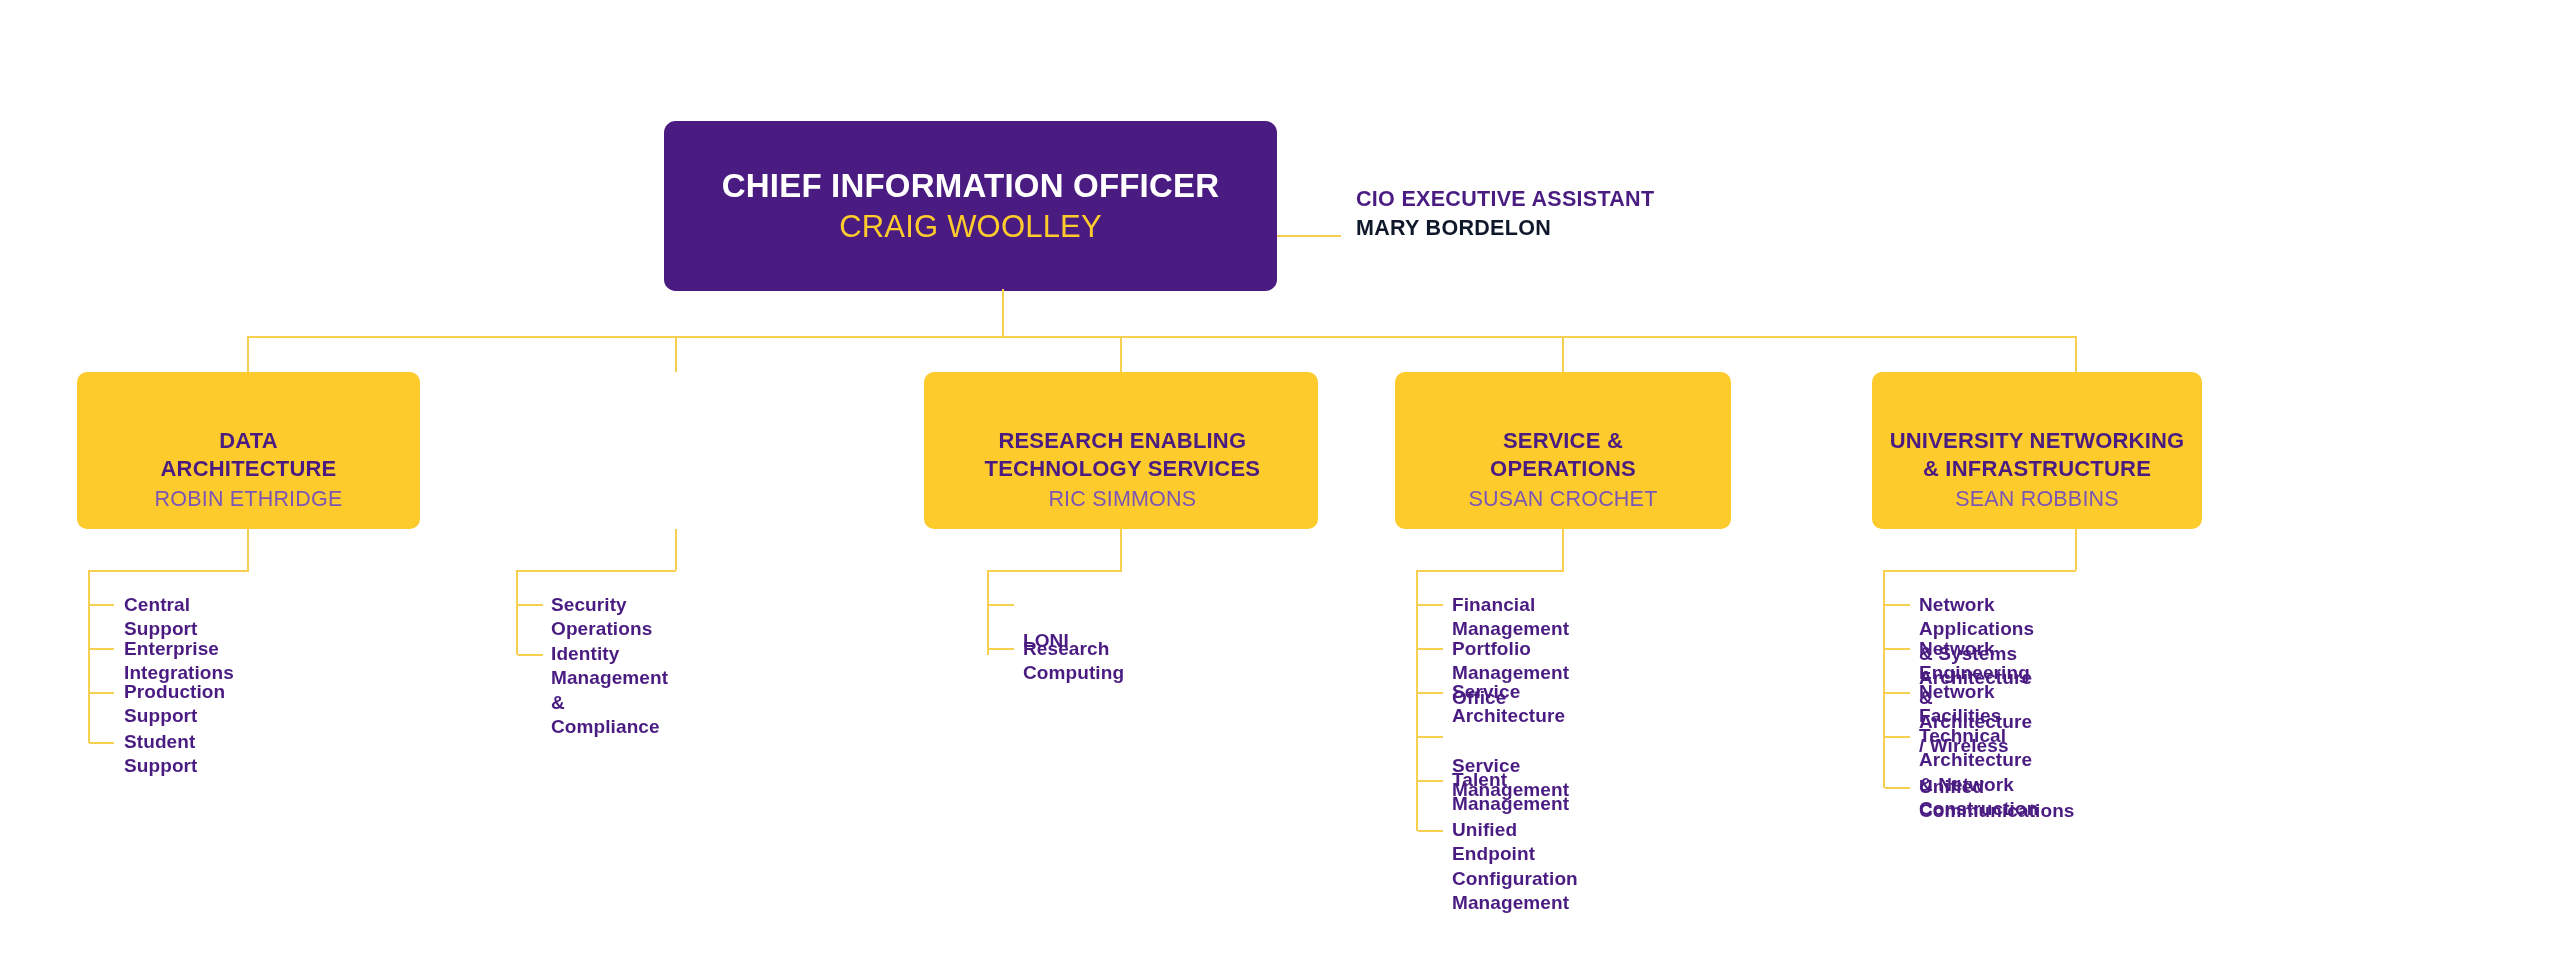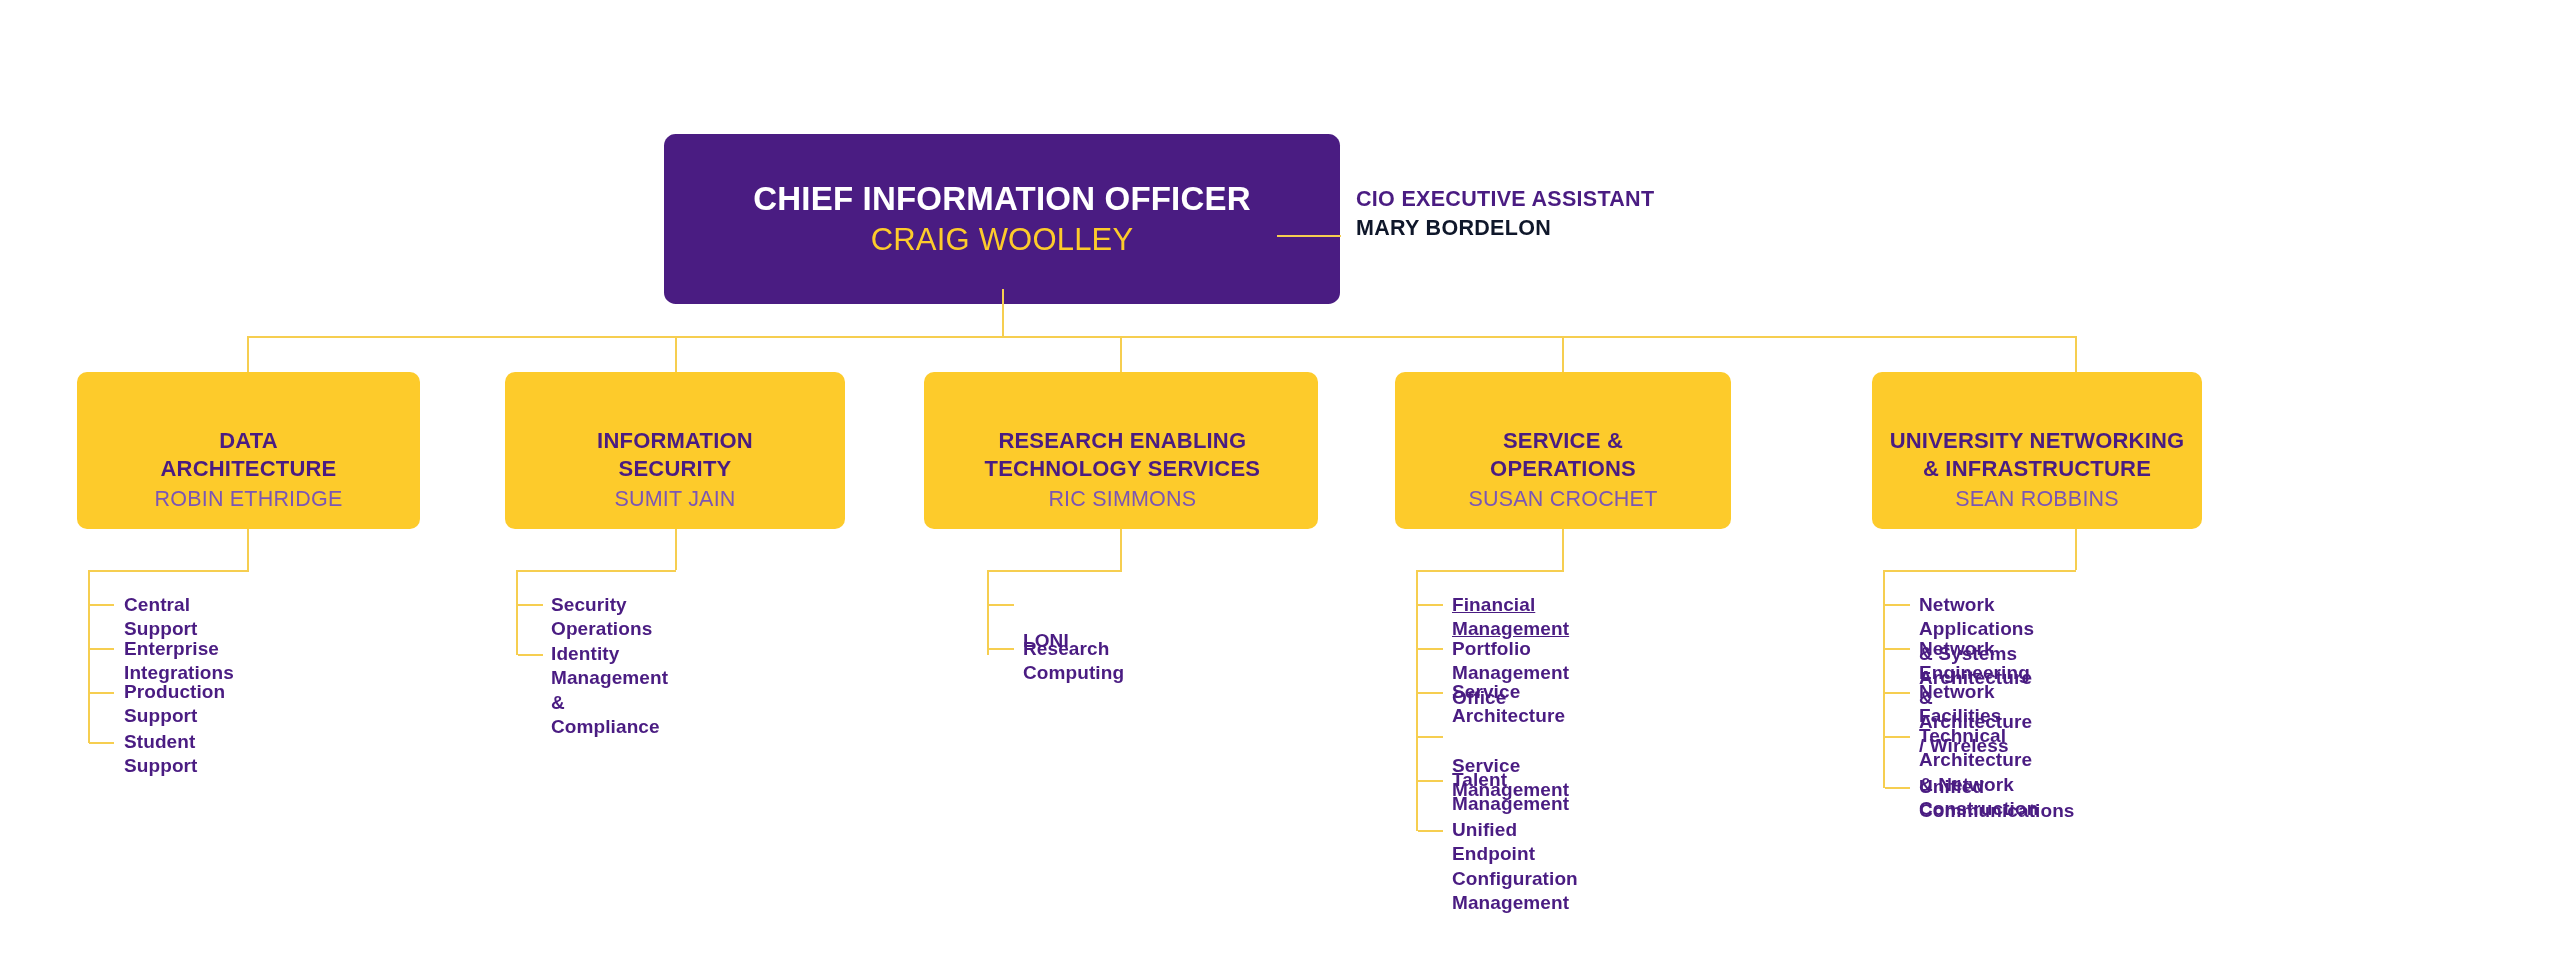--- a/index.html
+++ b/index.html
@@ -16,22 +16,22 @@
   #chart-root {
     position: relative;
     width: 2576px;
     height: 974px;
   }
 
   
   .cio-box {
     position: absolute;
     left: 664px;
-    top: 134px;
-    width: 676px;
+    top: 121px;
+    width: 613px;
     height: 170px;
     background: #4A1C82;
     border-radius: 11.6px;
     box-sizing: border-box;
     display: flex;
     flex-direction: column;
     align-items: center;
     justify-content: center;
   }
   .cio-title {
@@ -173,25 +173,20 @@
   <div class="conn conn-v" style="left:1120px; top:336px; height:36px;"></div>
   <div class="conn conn-v" style="left:1562px; top:336px; height:36px;"></div>
   <div class="conn conn-v" style="left:2075px; top:336px; height:36px;"></div>
 
   <div class="dept-box" style="left:77px; width:343px;">
     <div class="dept-title">DATA
 ARCHITECTURE</div>
     <div class="dept-name">ROBIN ETHRIDGE</div>
   </div>
 
-  <div class="dept-box" style="left:505px; width:340px;">
-    <div class="dept-title">INFORMATION
-SECURITY</div>
-    <div class="dept-name">SUMIT JAIN</div>
-  </div>
 
   <div class="dept-box" style="left:924px; width:394px;padding-left:11px;">
     <div class="dept-title">RESEARCH ENABLING
 TECHNOLOGY SERVICES</div>
     <div class="dept-name">RIC SIMMONS</div>
   </div>
 
   <div class="dept-box" style="left:1395px; width:336px;">
     <div class="dept-title">SERVICE &amp;
 OPERATIONS</div>
@@ -246,21 +241,21 @@
     <div class="sub-tick" style="left:989px; top:648px;"></div>
     <div class="sub-item" style="left:1023px; top:637px;">Research Computing</div>
   </div>
 
   <div class="sub-group">
     <div class="conn conn-v" style="left:1562px; top:529px; height:41px;"></div>
     <div class="conn conn-h" style="left:1416px; top:570px; width:148px;"></div>
     <div class="sub-rail" style="left:1416px; top:570px; height:261px;"></div>
 
     <div class="sub-tick" style="left:1418px; top:604px;"></div>
-    <div class="sub-item" style="left:1452px; top:593px;text-decoration:underline;">Financial Management</div>
+    <div class="sub-item" style="left:1452px; top:593px;">Financial Management</div>
 
     <div class="sub-tick" style="left:1418px; top:648px;"></div>
     <div class="sub-item" style="left:1452px; top:637px;">Portfolio Management Office</div>
 
     <div class="sub-tick" style="left:1418px; top:692px;"></div>
     <div class="sub-item" style="left:1452px; top:680px;">Service Architecture</div>
 
     <div class="sub-tick" style="left:1418px; top:736px;"></div>
     <div class="sub-item" style="left:1452px; top:724px;margin-top:30px;">Service Management</div>
 

